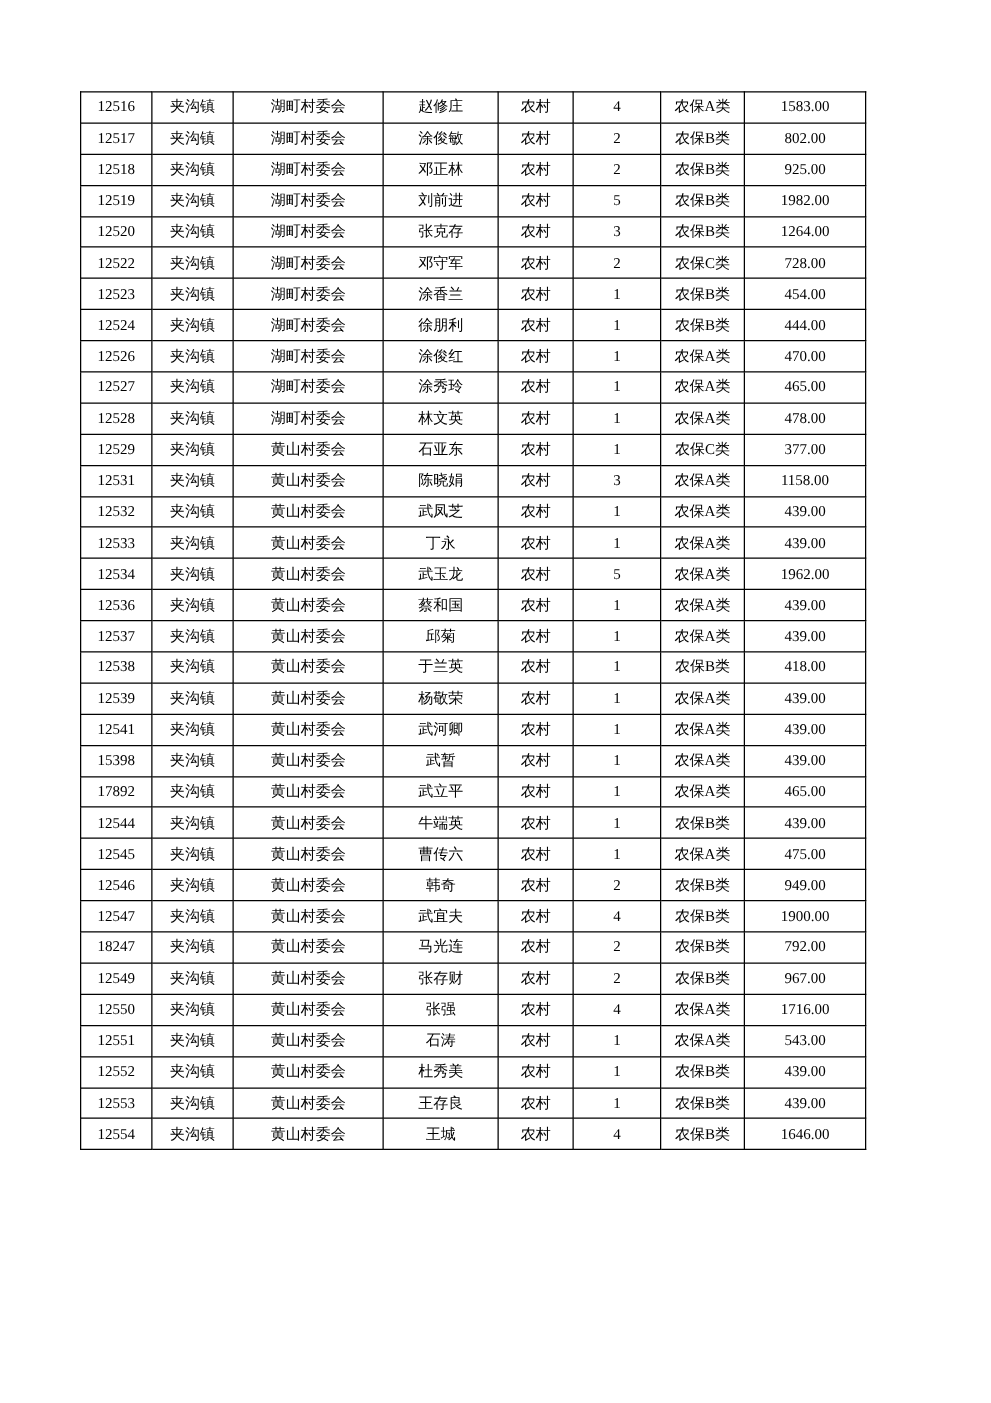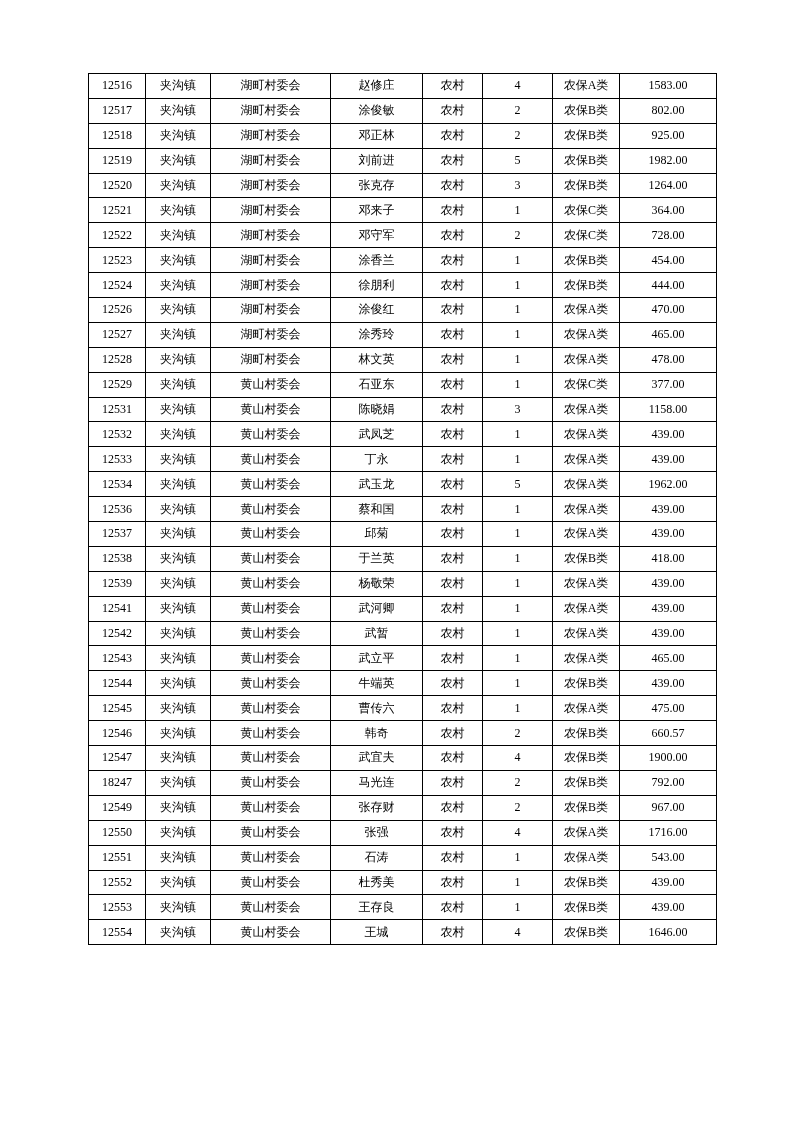--- a/index.html
+++ b/index.html
@@ -16,21 +16,20 @@
     font-family: "Liberation Serif", "DejaVu Serif", serif;
     color: #000000;
   }
   table.data-table {
     position: absolute;
     left: 64px;
     top: 73px;
     width: 628px;
     border-collapse: collapse;
     table-layout: fixed;
-    margin-left: 24px;
   }
   table.data-table td {
     border: 1px solid #000000;
     height: 23.9px;
     padding: 0 2px;
     font-size: 12px;
     text-align: center;
     vertical-align: middle;
     white-space: nowrap;
     overflow: hidden;
@@ -104,30 +103,20 @@
           <td>12520</td>
           <td>夹沟镇</td>
           <td>湖町村委会</td>
           <td>张克存</td>
           <td>农村</td>
           <td>3</td>
           <td>农保B类</td>
           <td>1264.00</td>
         </tr>
         <tr>
-          <td>12521</td>
-          <td>夹沟镇</td>
-          <td>湖町村委会</td>
-          <td>邓来子</td>
-          <td>农村</td>
-          <td>1</td>
-          <td>农保C类</td>
-          <td>364.00</td>
-        </tr>
-        <tr>
           <td>12522</td>
           <td>夹沟镇</td>
           <td>湖町村委会</td>
           <td>邓守军</td>
           <td>农村</td>
           <td>2</td>
           <td>农保C类</td>
           <td>728.00</td>
         </tr>
         <tr>
@@ -274,31 +263,31 @@
           <td>12541</td>
           <td>夹沟镇</td>
           <td>黄山村委会</td>
           <td>武河卿</td>
           <td>农村</td>
           <td>1</td>
           <td>农保A类</td>
           <td>439.00</td>
         </tr>
         <tr>
-          <td>12542</td>
+          <td>15398</td>
           <td>夹沟镇</td>
           <td>黄山村委会</td>
           <td>武暂</td>
           <td>农村</td>
           <td>1</td>
           <td>农保A类</td>
           <td>439.00</td>
         </tr>
         <tr>
-          <td>12543</td>
+          <td>17892</td>
           <td>夹沟镇</td>
           <td>黄山村委会</td>
           <td>武立平</td>
           <td>农村</td>
           <td>1</td>
           <td>农保A类</td>
           <td>465.00</td>
         </tr>
         <tr>
           <td>12544</td>
@@ -321,21 +310,21 @@
           <td>475.00</td>
         </tr>
         <tr>
           <td>12546</td>
           <td>夹沟镇</td>
           <td>黄山村委会</td>
           <td>韩奇</td>
           <td>农村</td>
           <td>2</td>
           <td>农保B类</td>
-          <td>660.57</td>
+          <td>949.00</td>
         </tr>
         <tr>
           <td>12547</td>
           <td>夹沟镇</td>
           <td>黄山村委会</td>
           <td>武宜夫</td>
           <td>农村</td>
           <td>4</td>
           <td>农保B类</td>
           <td>1900.00</td>

